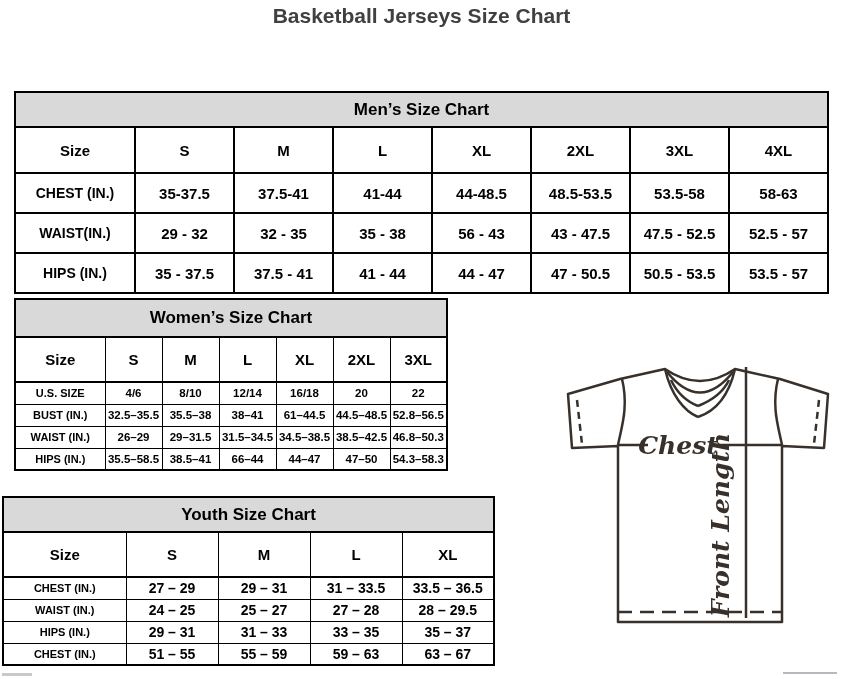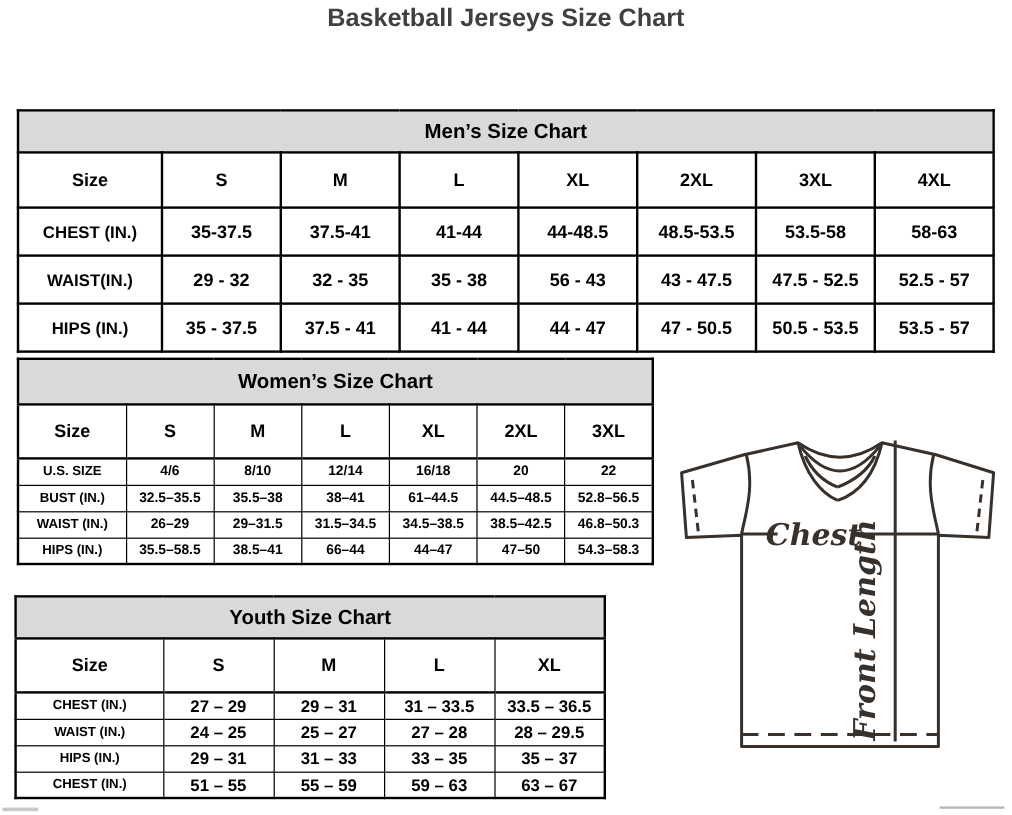--- a/index.html
+++ b/index.html
@@ -34,29 +34,29 @@
   
   #mens-table { left:14px; top:63px; width:815px;margin-top:28px; }
   #mens-table th, #mens-table td { border-width:2px; }
   #mens-table .chart-title-row th { height:33px; }
   #mens-table .size-row th { height:44px; font-size:15px; }
   #mens-table .data-row { height:40px; }
   #mens-table .data-row th { font-size:14px; }
   #mens-table .data-row td { font-size:15px; }
 
   
-  #womens-table { left:14px; top:298px; width:531px; }
+  #womens-table { left:14px; top:298px; width:434px; }
   #womens-table .chart-title-row th { height:36px; }
   #womens-table .size-row th { height:43px; font-size:15px; border-bottom:2px solid #000; }
   #womens-table .data-row { height:22px; }
   #womens-table .data-row th { font-size:11px; }
   #womens-table .data-row td { font-size:11.5px; }
 
   
-  #youth-table { left:12px; top:496px; width:493px; }
+  #youth-table { left:2px; top:496px; width:493px; }
   #youth-table .chart-title-row th { height:33px; }
   #youth-table .size-row th { height:43px; font-size:15px; border-bottom:2px solid #000; }
   #youth-table .data-row { height:22px; }
   #youth-table .data-row th { font-size:11px; }
   #youth-table .data-row td { font-size:14px;margin-left:36px; }
 
   
   #jersey-diagram { position:absolute; left:554px; top:353px; width:288px; height:272px; }
   #jersey-diagram path, #jersey-diagram line {
     fill:none; stroke:#38302b; stroke-width:2.5; stroke-linejoin:round;

